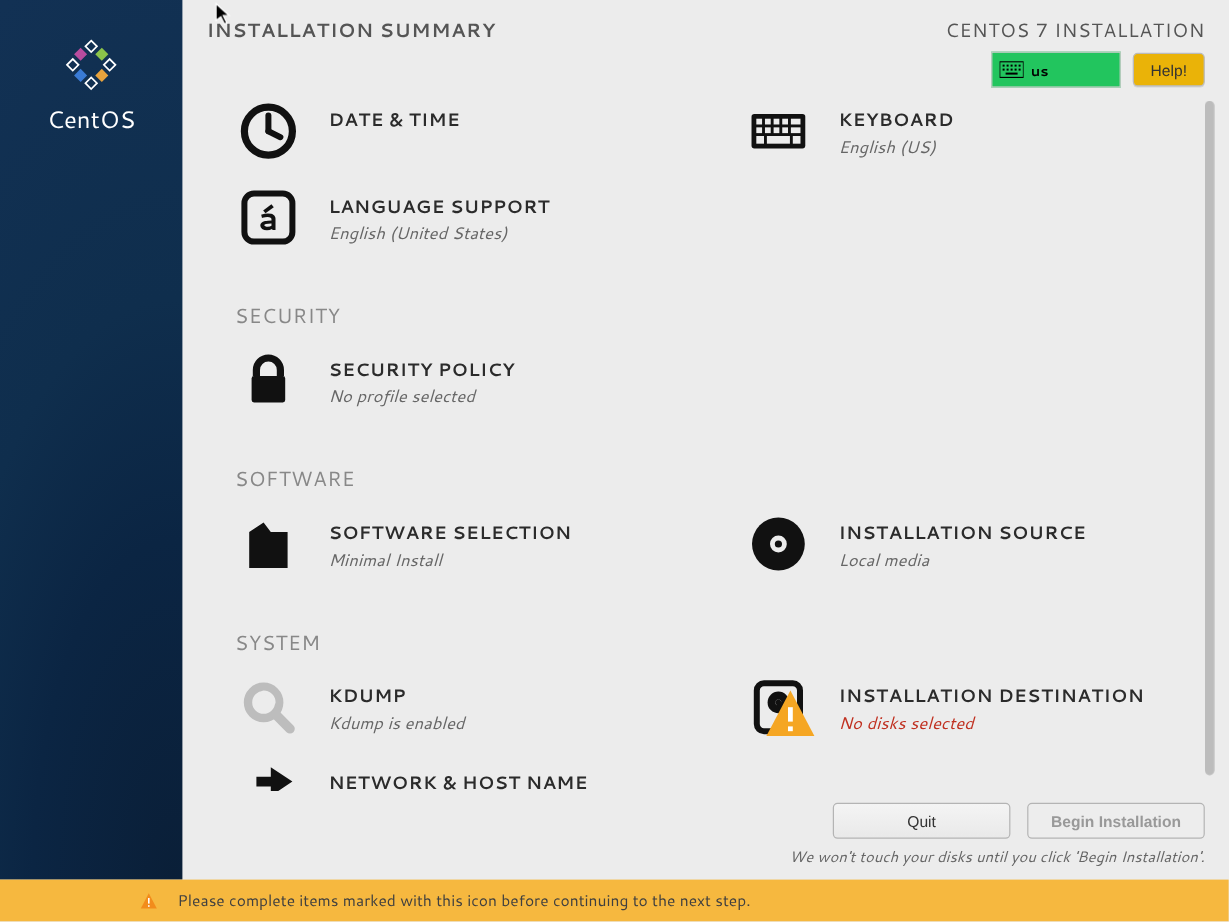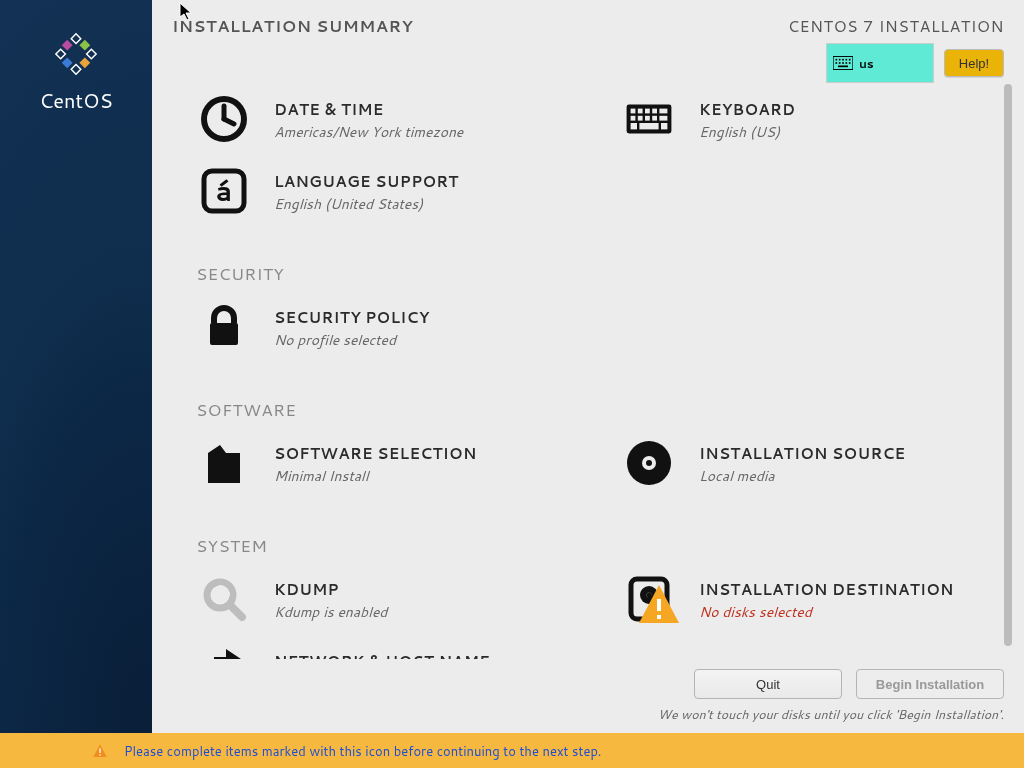--- a/index.html
+++ b/index.html
@@ -18,21 +18,21 @@
 .centos-logo { width: 48px; height: 48px; margin-bottom: 8px; }
 .centos-text { color: #fff; font-size: 20px; font-weight: 500; }
 
 .content { flex: 1; height: 100%; display: flex; flex-direction: column; position: relative; }
 
 .hdr { display: flex; justify-content: space-between; padding: 14px 20px 0 20px; }
 .hdr-left { font-size: 16px; font-weight: 600; color: #555; letter-spacing: 0.5px; text-align: center; }
 .hdr-right { text-align: right; }
 .hdr-title { font-size: 16px; color: #555; font-weight: 500; letter-spacing: 0.5px; text-align: center; }
 .hdr-ctrls { margin-top: 6px; display: flex; gap: 10px; justify-content: flex-end; align-items: center; }
-.kb-sel { background: #5eead4; border: 1px solid #ccc; width: 108px; height: 40px; display:flex; align-items:center; gap:6px; padding: 0 6px; font-size: 12px; font-weight:700; }
+.kb-sel { background: #22c55e; border: 1px solid #ccc; width: 108px; height: 30px; display:flex; align-items:center; gap:6px; padding: 0 6px; font-size: 12px; font-weight:700; }
 .kb-sel svg { width: 20px; height: 14px; }
 .help-btn { background: #eab308; border: 1px solid #bbb; border-radius: 4px; width: 60px; height: 28px; font-size: 13px; cursor:pointer; box-shadow: 0 1px 0 rgba(0,0,0,.1); color:#333; }
 
 .scroll-area { flex: 1; padding: 12px 38px 0 44px; overflow-y: auto; position: relative; }
 .scroll-thumb { position:absolute; right:12px; top:84px; width:8px; height:562px; background:#bcbcbc; border-radius:4px; }
 
 .cat { font-size: 17px; color: #888; font-weight: 500; margin: 22px 0 18px 0; letter-spacing: 0.3px; }
 .cat:first-child { margin-top: 0; }
 
 .spoke { display: flex; gap: 22px; align-items: flex-start; margin-bottom: 24px; cursor: pointer; }
@@ -48,21 +48,21 @@
 
 .rows-wrap { display: flex; flex-wrap: wrap; column-gap: 60px; }
 .rows-wrap .spoke { width: calc(50% - 30px); }
 
 .footer { padding: 10px 20px 10px 0; text-align: right; }
 .btns { display: flex; gap: 14px; justify-content: flex-end; margin-bottom: 6px; }
 .btn { width: 148px; height: 30px; border-radius: 4px; border: 1px solid #b4b4b4; background: linear-gradient(#f4f4f4,#e9e9e9); font-size: 13px; cursor:pointer; color:#333; }
 .btn.disabled { color: #999; background: #ededed; cursor: default; font-weight: bold; }
 .hint { font-size: 12.5px; font-style: italic; color: #666; }
 
-.warn-bar { height: 35px; background: #f6b83f; display:flex; align-items:center; gap: 16px; padding-left: 92px; font-size: 13px; color: #1d4ed8; }
+.warn-bar { height: 35px; background: #f6b83f; display:flex; align-items:center; gap: 16px; padding-left: 116px; font-size: 13px; color: #404040; }
 .warn-bar svg { width:16px; height:16px; }
 
 .cursor { position: fixed; left: 179px; top: 2px; pointer-events: none; z-index: 99; }
 </style>
 </head>
 <body>
 
 <div class="main-row">
   <div class="sidebar">
     <div class="centos-logo">
@@ -126,21 +126,20 @@
         <div class="spoke">
           <div class="spoke-icon">
             <svg viewBox="0 0 48 48" fill="#111">
                 <circle cx="24" cy="24" r="20" fill="none" stroke="#111" stroke-width="6"></circle>
                 <line x1="24" y1="24" x2="24" y2="11" stroke="#111" stroke-width="5" stroke-linecap="round"></line>
                 <line x1="24" y1="24" x2="34" y2="29" stroke="#111" stroke-width="5" stroke-linecap="round"></line>
               </svg>
           </div>
           <div class="spoke-body">
             <div class="spoke-title">DATE &amp; TIME</div>
-            <div class="spoke-status">Americas/New York timezone</div>
           </div>
         </div>
 
         <div class="spoke">
           <div class="spoke-icon">
             <svg viewBox="0 0 60 44" fill="#111">
               <rect x="2" y="4" width="56" height="36" rx="3" fill="#111"></rect>
               <g fill="#ececec">
                 <rect x="7" y="9" width="6" height="6"></rect>
                   <rect x="16" y="9" width="6" height="6"></rect>

